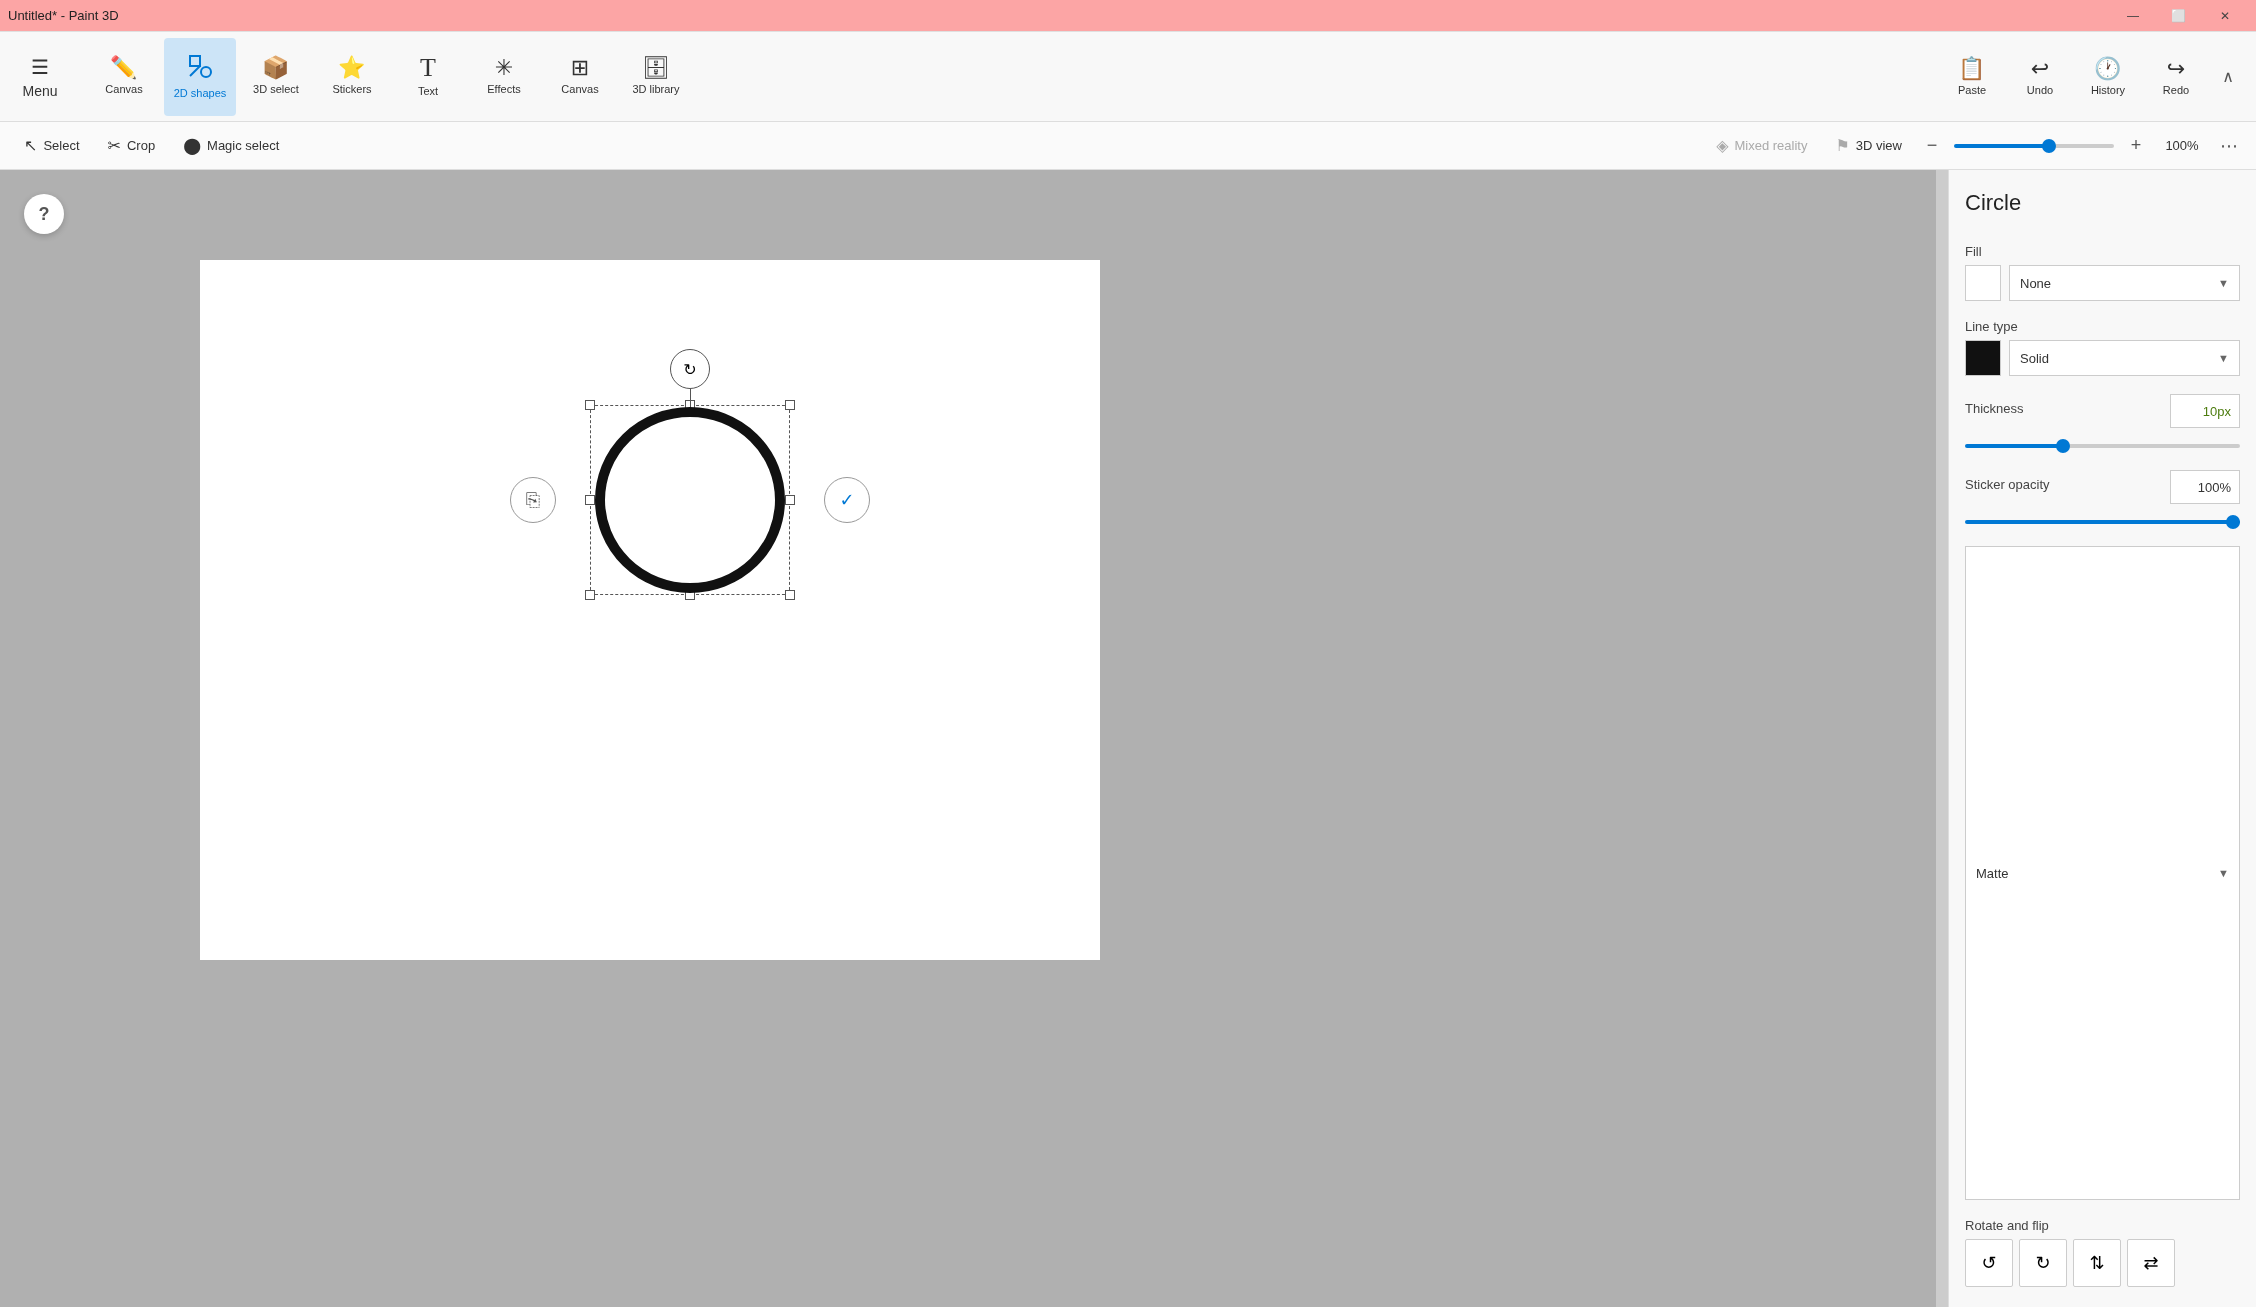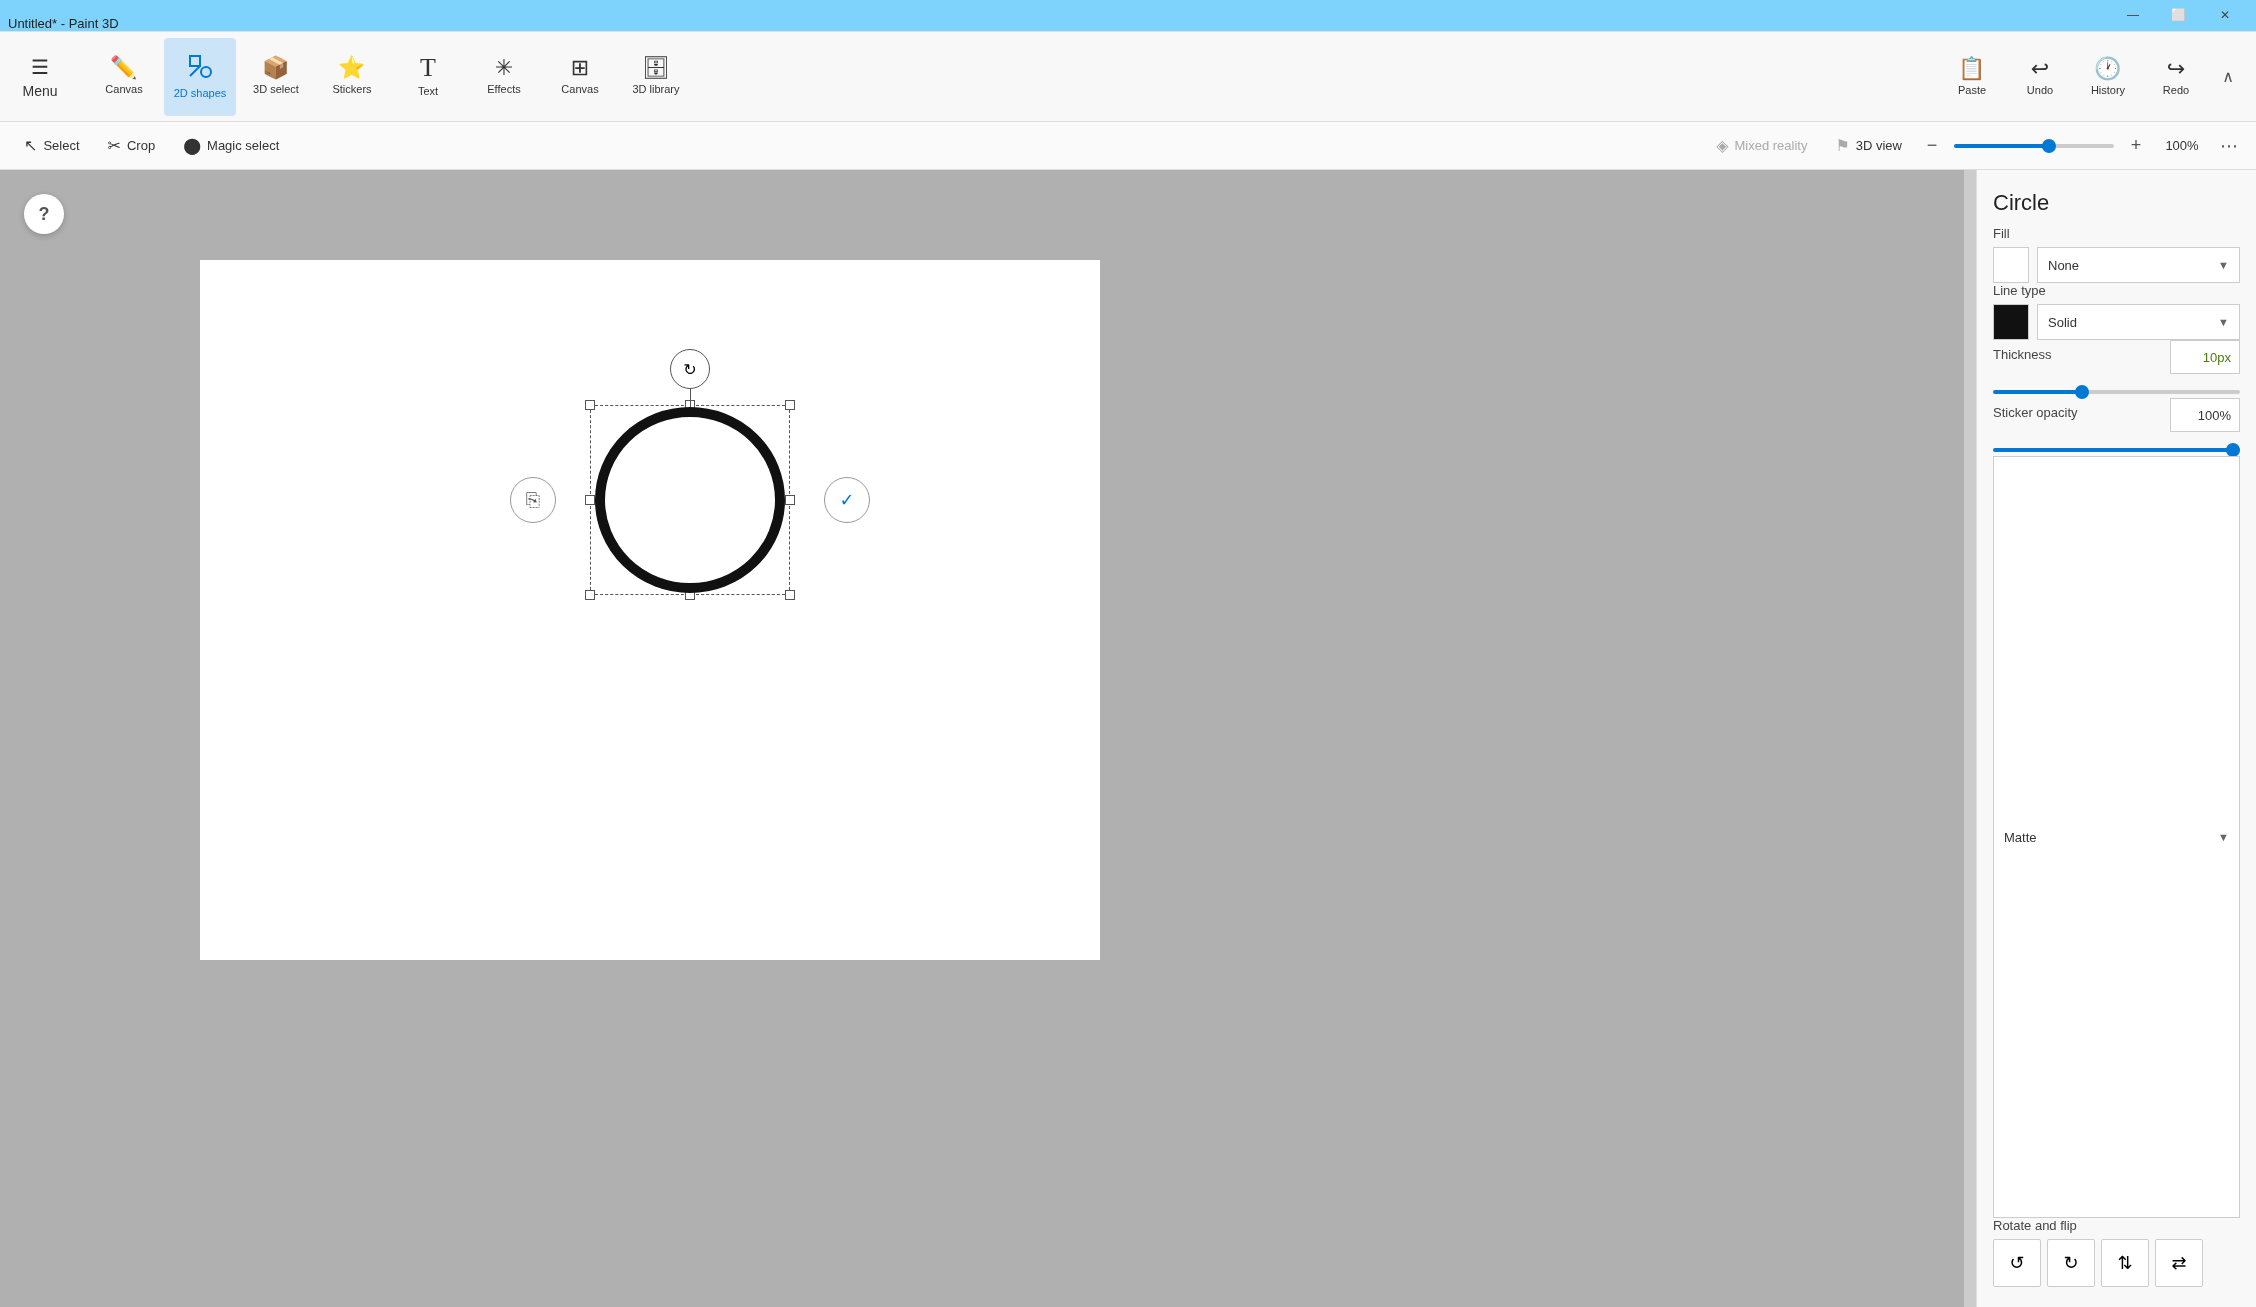--- a/index.html
+++ b/index.html
@@ -1,23 +1,23 @@
 <!DOCTYPE html>
 <html><head>
   <meta charset="utf-8">
   <style>
     * { box-sizing: border-box; margin: 0; padding: 0; }
     body { font-family: 'Segoe UI', sans-serif; background: #f0f0f0; width: 2256px; height: 1307px; overflow: hidden; display: flex; flex-direction: column; }
 
     
     .titlebar {
-      background: #7dd3fc;
+      background: #fca5a5;
       height: 32px;
       display: flex;
-      align-items: flex-end;
+      align-items: center;
       justify-content: space-between;
       padding: 0 8px;
       border-bottom: 1px solid #e0e0e0;
       flex-shrink: 0;
     }
     .titlebar-title { font-size: 13px; color: #222; }
     .titlebar-controls { display: flex; gap: 0; }
     .titlebar-btn {
       width: 46px; height: 32px;
       display: flex; align-items: center; justify-content: center;
@@ -245,26 +245,27 @@
     
     .scrollbar-v {
       position: absolute;
       right: 0; top: 0; bottom: 0;
       width: 12px;
       background: #ccc;
     }
 
     
     .right-panel {
-      width: 280px;
+      width: 308px;
       background: #f8f8f8;
       border-left: 1px solid #ddd;
       display: flex;
       flex-direction: column;
       padding: 20px 16px;
+      gap: 18px;
       overflow-y: auto;
       flex-shrink: 0;
     }
     .panel-title {
       font-size: 22px;
       font-weight: 300;
       color: #222;
       padding-bottom: 10px;
     }
 

